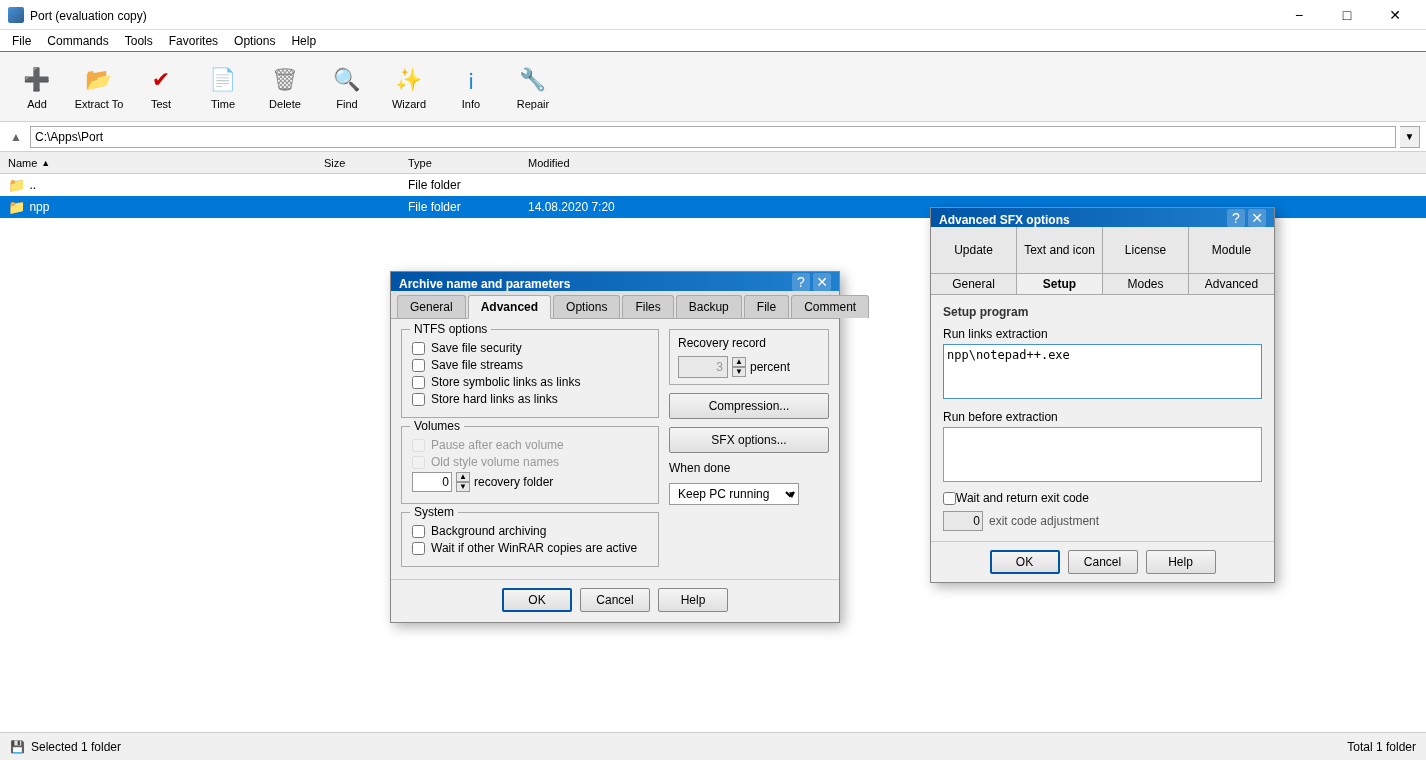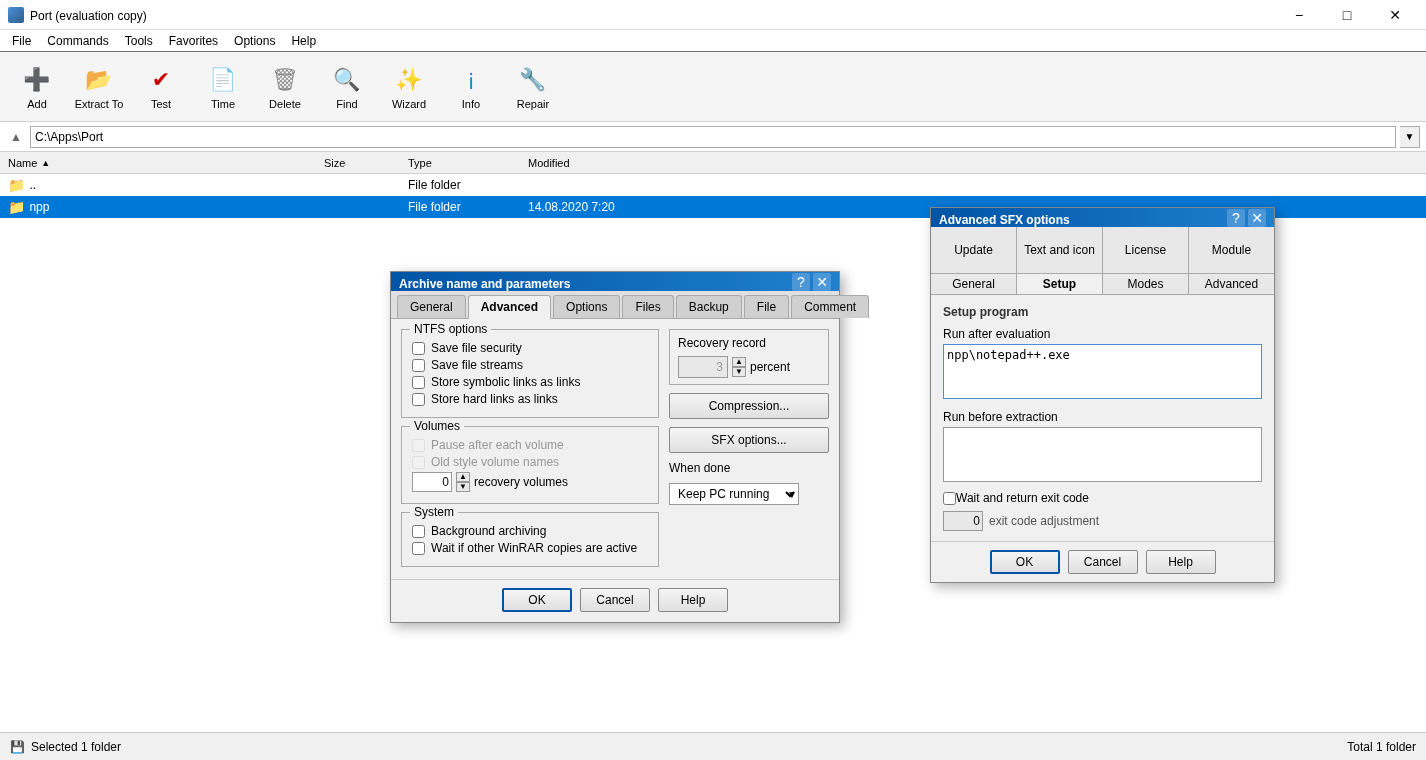--- a/index.html
+++ b/index.html
@@ -277,21 +277,21 @@
             <div class="checkbox-row disabled">
               <input type="checkbox" disabled="" style="">
               <label>Old style volume names</label>
             </div>
             <div class="spinner-row">
               <input type="text" class="spinner-input" value="0" style="">
               <div class="spinner-btns">
                 <button class="spinner-btn">▲</button>
                 <button class="spinner-btn">▼</button>
               </div>
-              <span>recovery volumes</span>
+              <span>recovery folder</span>
             </div>
           </div>
 
           <div class="section-box">
             <span class="section-label">System</span>
             <div class="checkbox-row">
               <input type="checkbox" style="">
               <label>Background archiving</label>
             </div>
             <div class="checkbox-row">
@@ -361,21 +361,21 @@
 
     <div class="sfx-tabs-bottom">
       <div class="sfx-tab-bottom">General</div>
       <div class="sfx-tab-bottom active">Setup</div>
       <div class="sfx-tab-bottom">Modes</div>
       <div class="sfx-tab-bottom">Advanced</div>
     </div>
 
     <div class="sfx-body">
       <div class="sfx-section-title">Setup program</div>
-      <div class="sfx-label">Run after evaluation</div>
+      <div class="sfx-label">Run links extraction</div>
       <textarea class="sfx-textarea blue-border" style="">npp\notepad++.exe</textarea>
       <div class="sfx-label">Run before extraction</div>
       <textarea class="sfx-textarea" style=""></textarea>
       <div class="sfx-checkbox-row">
         <input type="checkbox" style="">
         <label>Wait and return exit code</label>
       </div>
       <div class="exit-code-row">
         <input type="text" class="exit-input" value="0" style="">
         <span class="exit-label">exit code adjustment</span>

